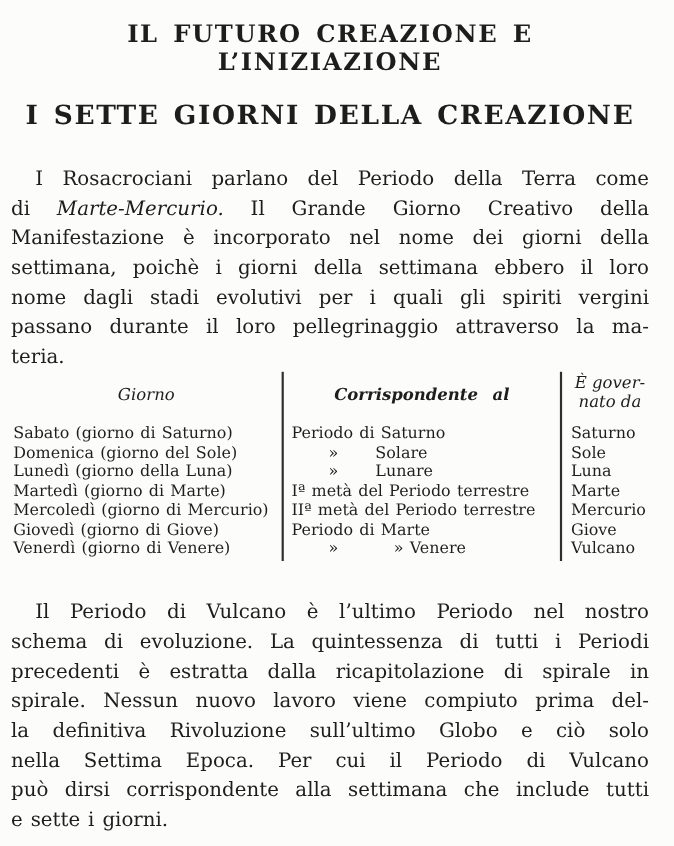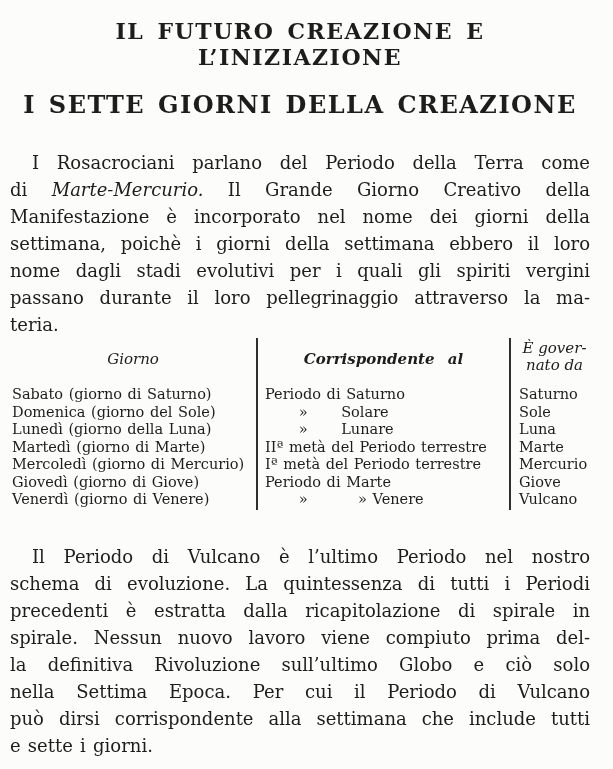--- a/index.html
+++ b/index.html
@@ -112,22 +112,22 @@
           <div class="trow">Giovedì (giorno di Giove)</div>
           <div class="trow">Venerdì (giorno di Venere)</div>
         </div>
     </div>
     <div class="fcol fcol-2">
       <div class="thead">Corrispondente al</div>
       <div>
           <div class="trow">Periodo di Saturno</div>
           <div class="trow">      »      Solare</div>
           <div class="trow">      »      Lunare</div>
+          <div class="trow">Iª metà del Periodo terrestre</div>
           <div class="trow">IIª metà del Periodo terrestre</div>
-          <div class="trow">Iª metà del Periodo terrestre</div>
           <div class="trow">Periodo di Marte</div>
           <div class="trow">      »         » Venere</div>
         </div>
     </div>
     <div class="fcol fcol-3">
       <div class="thead">È gover-
 nato da</div>
       <div>
           <div class="trow">Saturno</div>
           <div class="trow">Sole</div>

